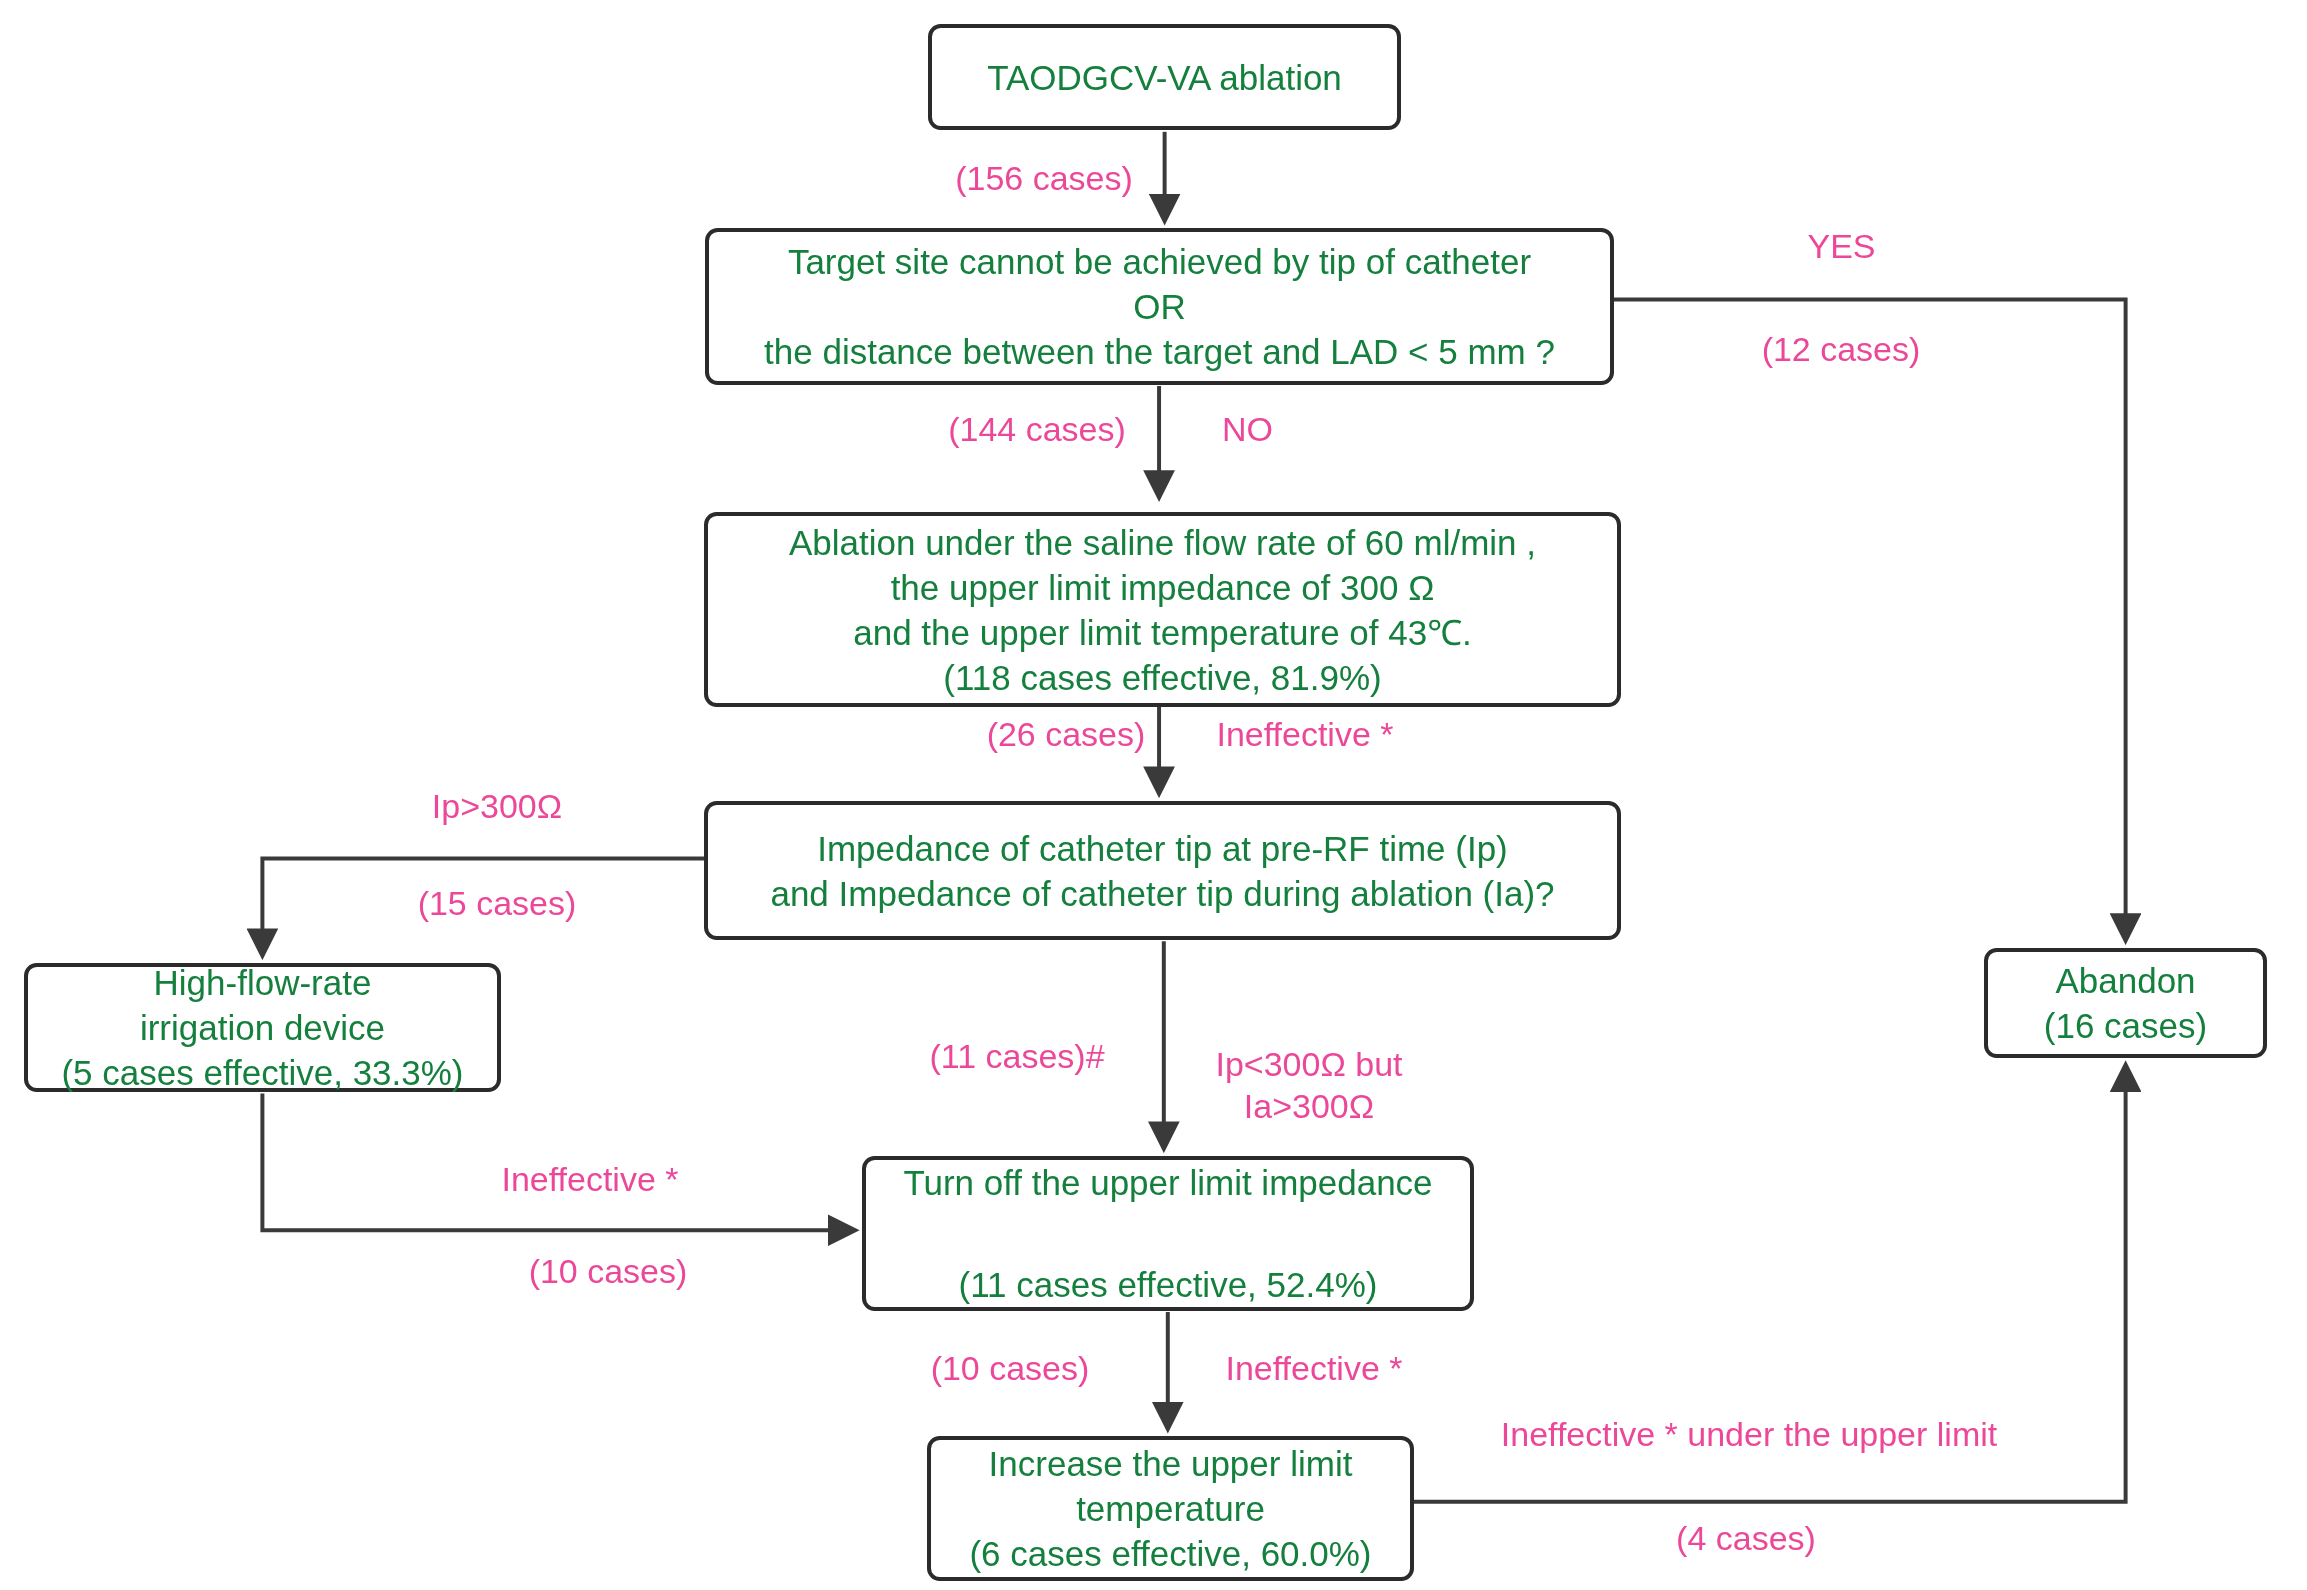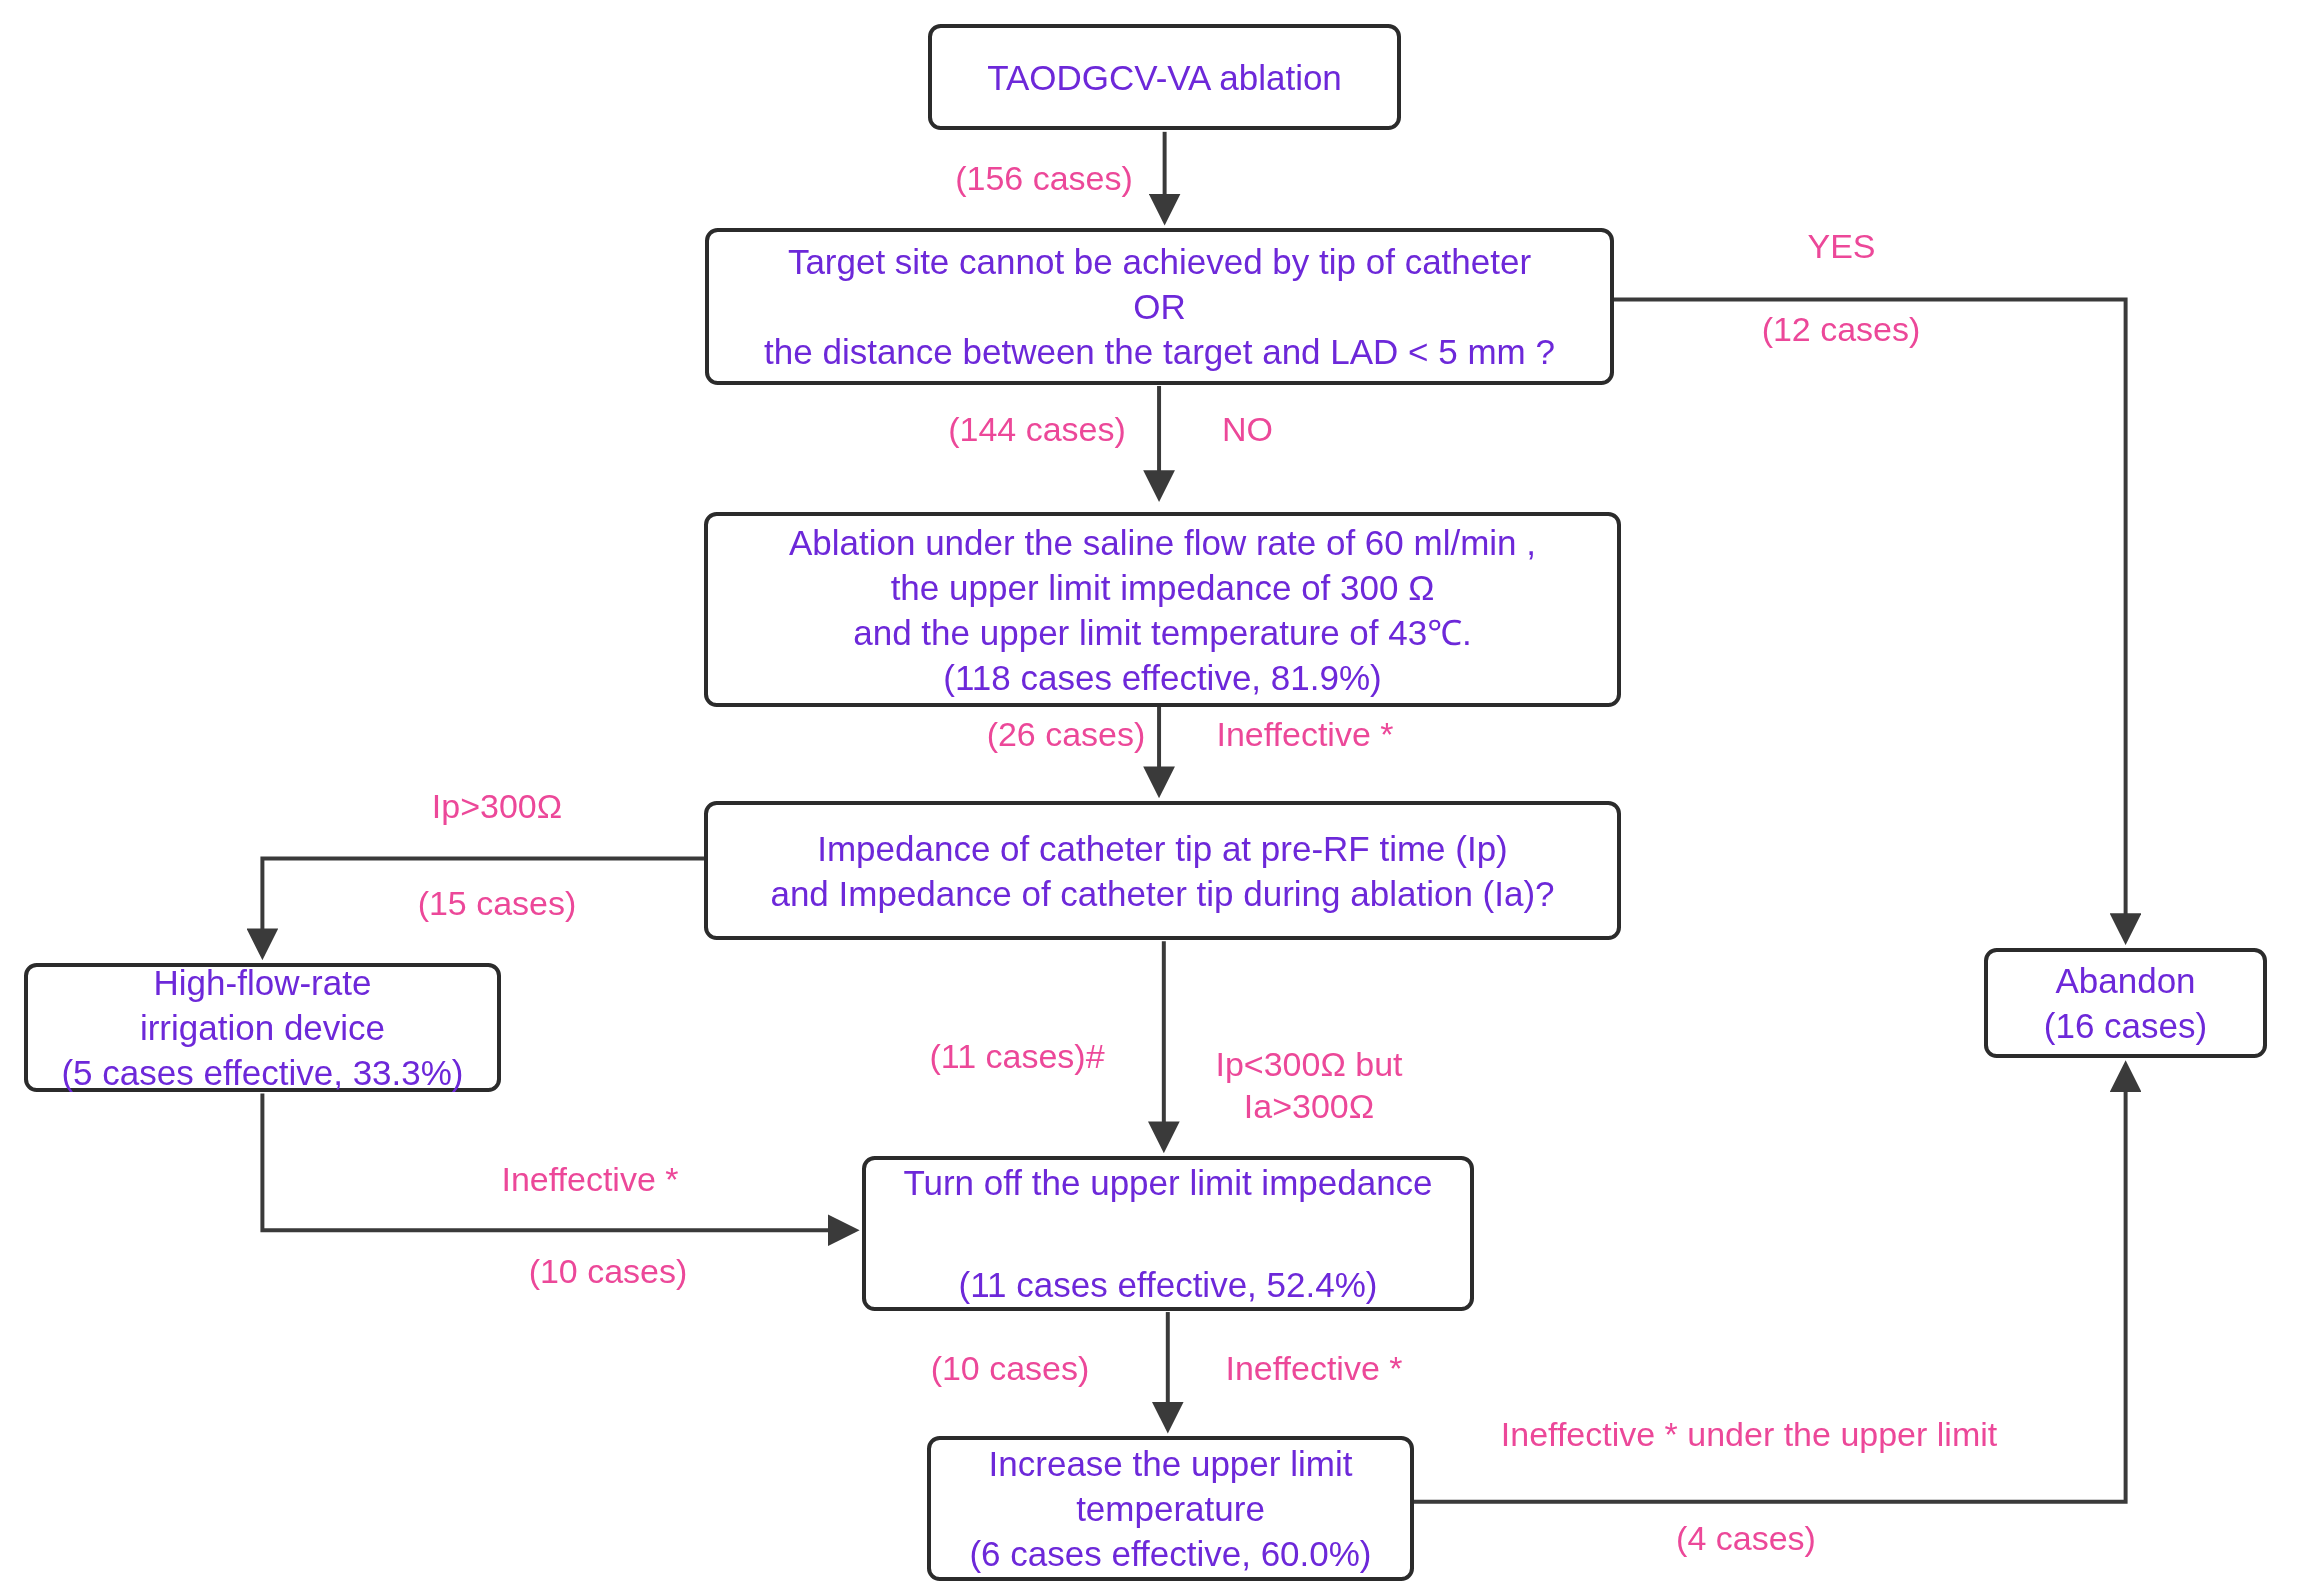--- a/index.html
+++ b/index.html
@@ -18,21 +18,21 @@
     border:4px solid #2b2b2b;
     border-radius:12.7px;
     background:#ffffff;
     display:flex;
     flex-direction:column;
     align-items:center;
     justify-content:center;
     text-align:center;
     font-size:35px;
     line-height:45px;
-    color:#6d28d9;
+    color:#15803d;
     z-index:2;
   }
   .label{
     position:absolute;
     text-align:center;
     font-size:34px;
     line-height:42px;
     color:#ec4899;
     z-index:2;
     white-space:nowrap;
@@ -103,21 +103,21 @@
 
   <div class="node" style="left:1984px;top:948px;width:283px;height:110px;">
     <div>Abandon</div>
     <div>(16 cases)</div>
   </div>
 
   <div class="label" style="left:933px;top:157px;width:222px;">(156 cases)</div>
 
   <div class="label" style="left:1762px;top:225px;width:159px;">YES</div>
 
-  <div class="label" style="left:1722px;top:308px;width:238px;">(12 cases)</div>
+  <div class="label" style="left:1722px;top:328px;width:238px;">(12 cases)</div>
 
   <div class="label" style="left:910px;top:408px;width:254px;">(144 cases)</div>
 
   <div class="label" style="left:1184px;top:408px;width:127px;">NO</div>
 
   <div class="label" style="left:947px;top:713px;width:238px;">(26 cases)</div>
 
   <div class="label" style="left:1170px;top:713px;width:270px;">Ineffective *</div>
 
   <div class="label" style="left:354px;top:785px;width:286px;">Ip&gt;300Ω</div>

